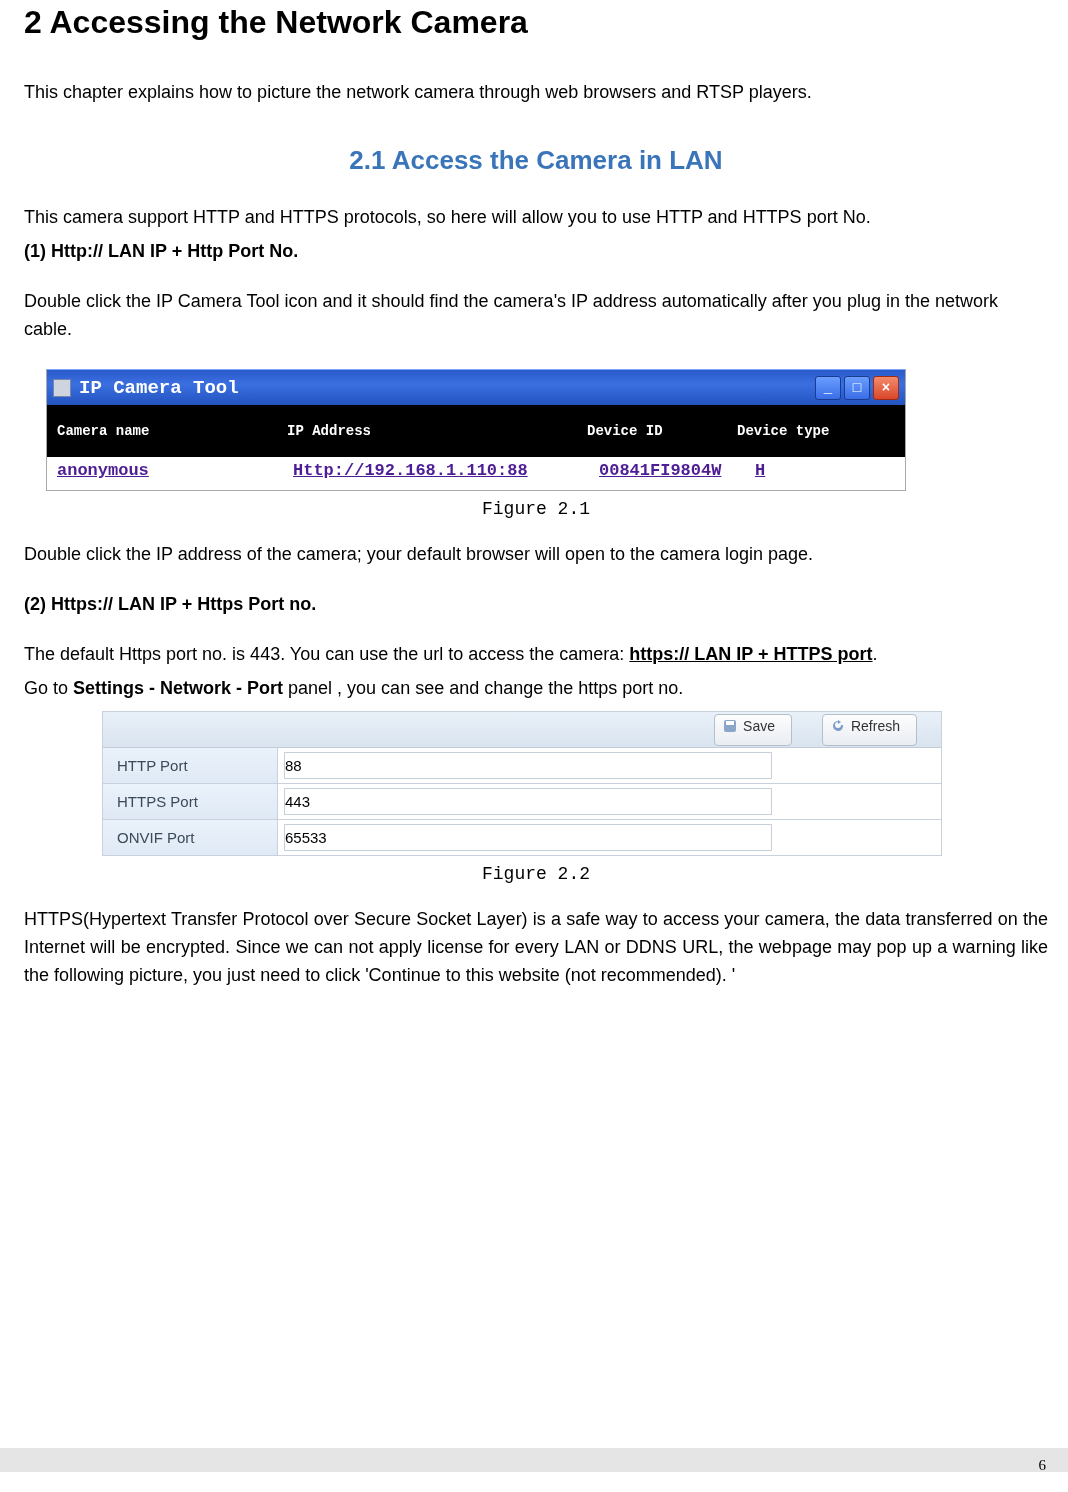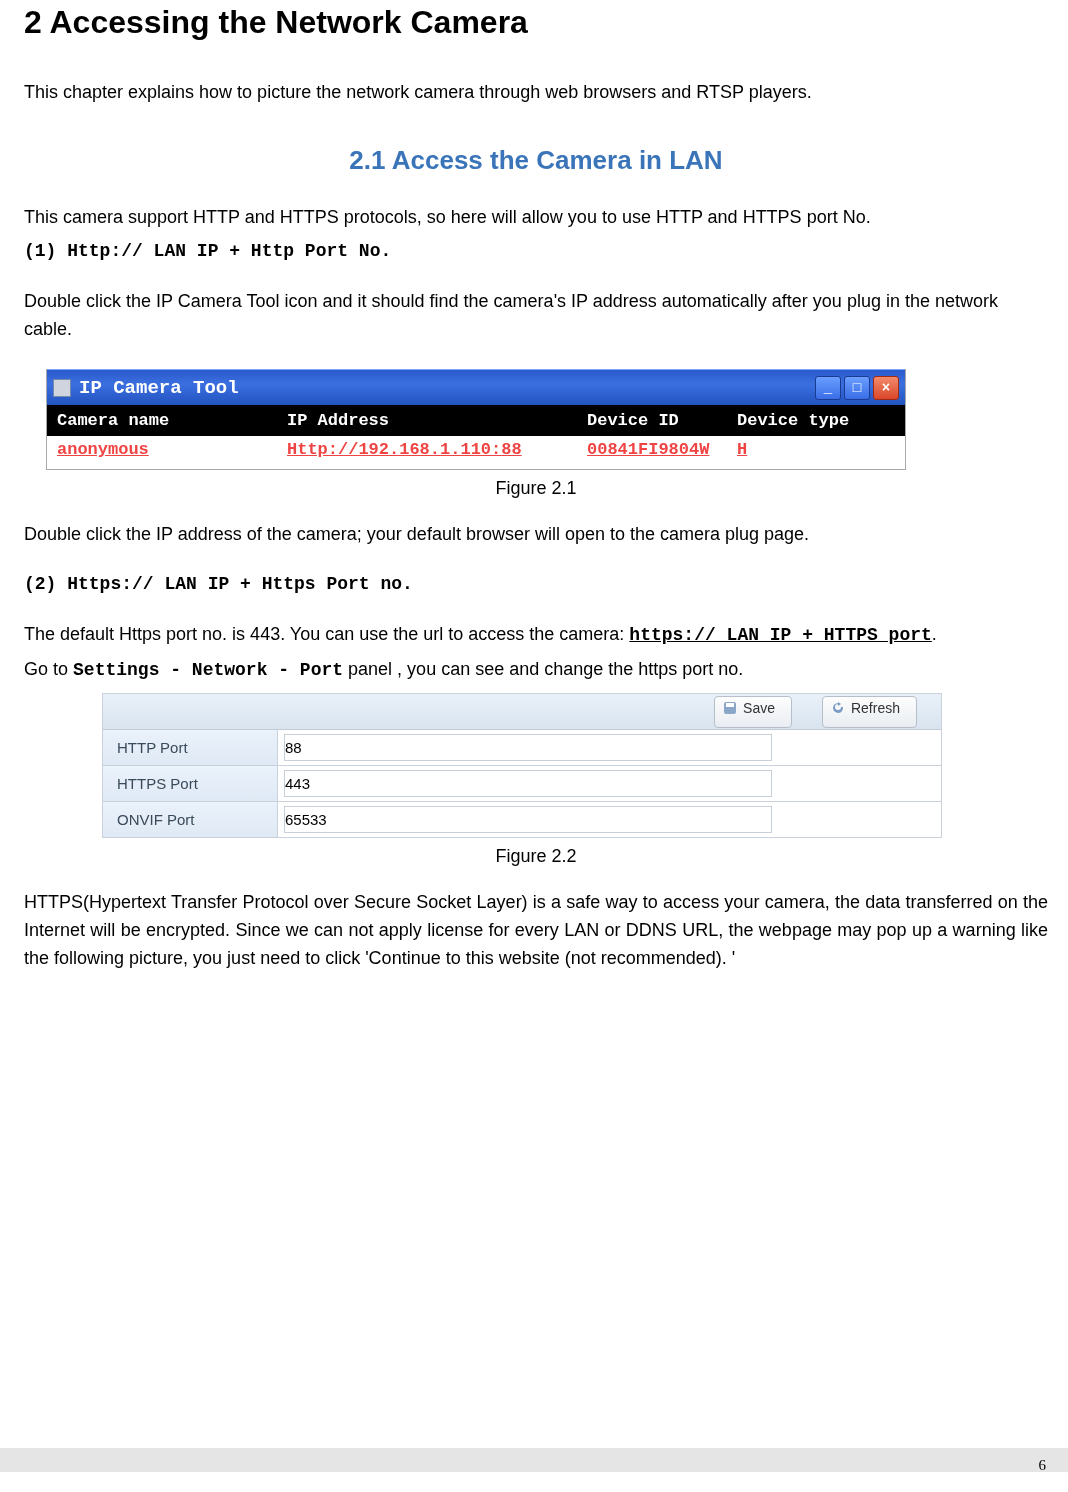--- a/index.html
+++ b/index.html
@@ -26,26 +26,27 @@
       margin-top: 38px;
       margin-bottom: 28px;
       text-align: center;
     }
     p {
       font-size: 18px;
       line-height: 1.55;
       margin-bottom: 6px;
     }
     .para { margin-bottom: 26px; }
-    .bold { font-weight: bold; font-family: Liberation Mono, monospace; }
+    .bold { font-weight: bold; }
     .u { text-decoration: underline; }
     .fig-caption {
       text-align: center;
       font-size: 18px;
       margin: 8px 0 22px 0;
+      font-family: Liberation Mono, monospace;
     }
     
     .ip-tool {
       width: 860px;
       margin: 6px 0 4px 22px;
       border: 1px solid #a8a8a8;
       border-top: none;
       background: #fff;
       font-family: "Courier New", monospace;
     }
@@ -72,32 +73,32 @@
       width: 26px; height: 24px;
       background: linear-gradient(#6a9eff, #3a6de6);
       border: 1px solid #1a3c90;
       border-radius: 3px;
       display: flex; align-items: center; justify-content: center;
       font-weight: bold; font-size: 14px; color: #fff;
     }
     .ip-tool .winbtn.close { background: linear-gradient(#f38b6a, #d9472a); border-color: #a22a12; }
     .ip-tool .header-black {
       background: #000; color: #fff;
-      display: flex; padding: 6px 10px;
-      font-size: 17px; font-weight: bold;
+      display: flex; padding: 18px 10px;
+      font-size: 14px; font-weight: bold;
     }
     .ip-tool .col1 { width: 230px; }
     .ip-tool .col2 { width: 300px; }
     .ip-tool .col3 { width: 150px; }
     .ip-tool .col4 { width: 140px; }
     .ip-tool .row-white {
       background: #fff; display: flex;
       padding: 4px 10px 10px 10px;
-      font-size: 17px; color: #ef4444;
-      font-weight: bold; text-decoration: underline;
+      font-size: 17px; color: #4c1d95;
+      font-weight: bold; text-decoration: underline; justify-content: space-between;
     }
     
     .port-panel {
       width: 840px;
       margin: 8px 0 4px 78px;
       background: linear-gradient(#eef4fb, #e0e9f4);
       border: 1px solid #c9d2dc;
       font-size: 15px;
     }
     .port-panel .toolbar {
@@ -206,21 +207,21 @@
     </div>
     <div class="row-white">
       <span class="col1">anonymous</span>
       <span class="col2">Http://192.168.1.110:88</span>
       <span class="col3">00841FI9804W</span>
       <span class="col4">H</span>
     </div>
   </div>
   <div class="fig-caption">Figure 2.1</div>
 
-  <p style="margin-bottom:22px;">Double click the IP address of the camera; your default browser will open to the camera plug page.</p>
+  <p style="margin-bottom:22px;">Double click the IP address of the camera; your default browser will open to the camera login page.</p>
 
   <p class="bold" style="margin-bottom:22px;">(2)  Https:// LAN IP + Https Port no.</p>
 
   <p>
     <span>The default Https port no. is 443. You can use the url to access the camera: </span><span class="bold u">https:// LAN IP + HTTPS port</span><span>.</span>
   </p>
   <p style="margin-bottom:6px;">
     <span>Go to </span><span class="bold">Settings - Network - Port</span><span> panel , you can see and change the https port no.</span>
   </p>
 

